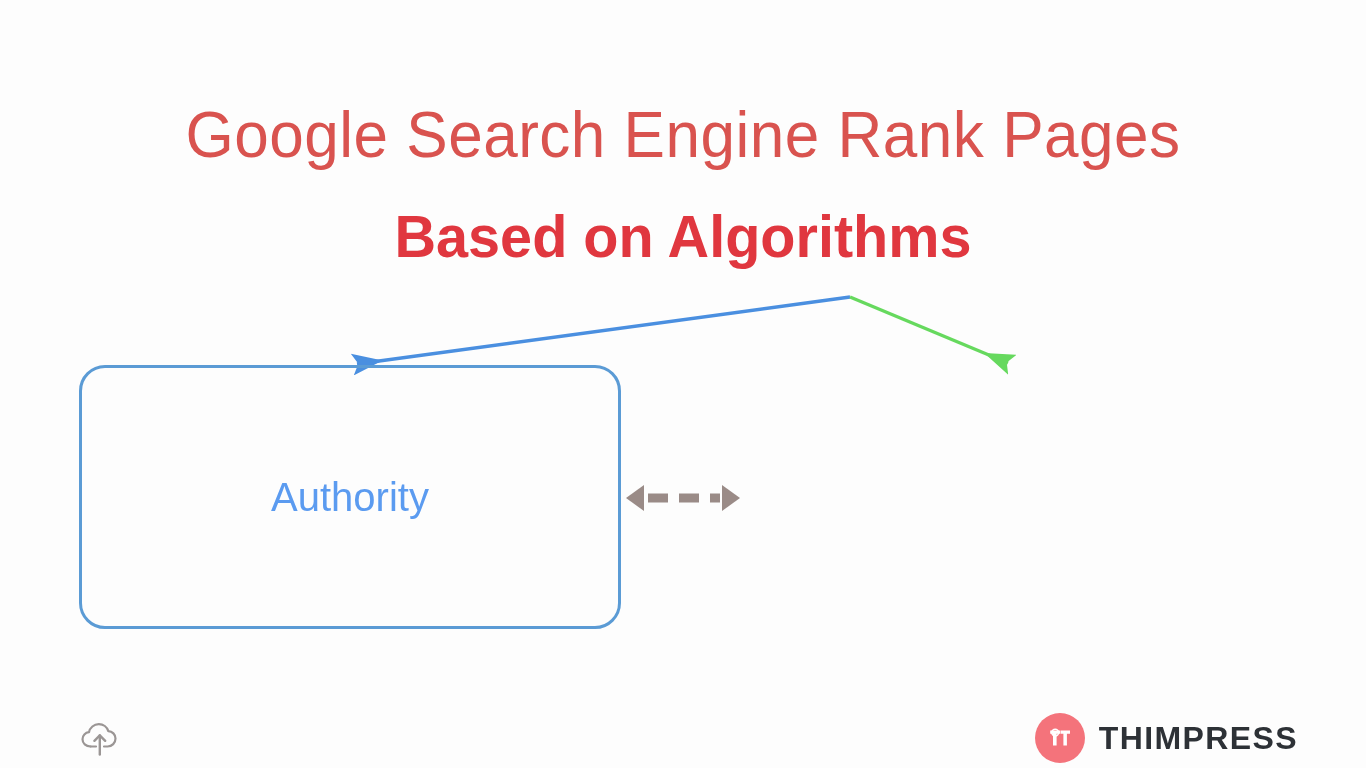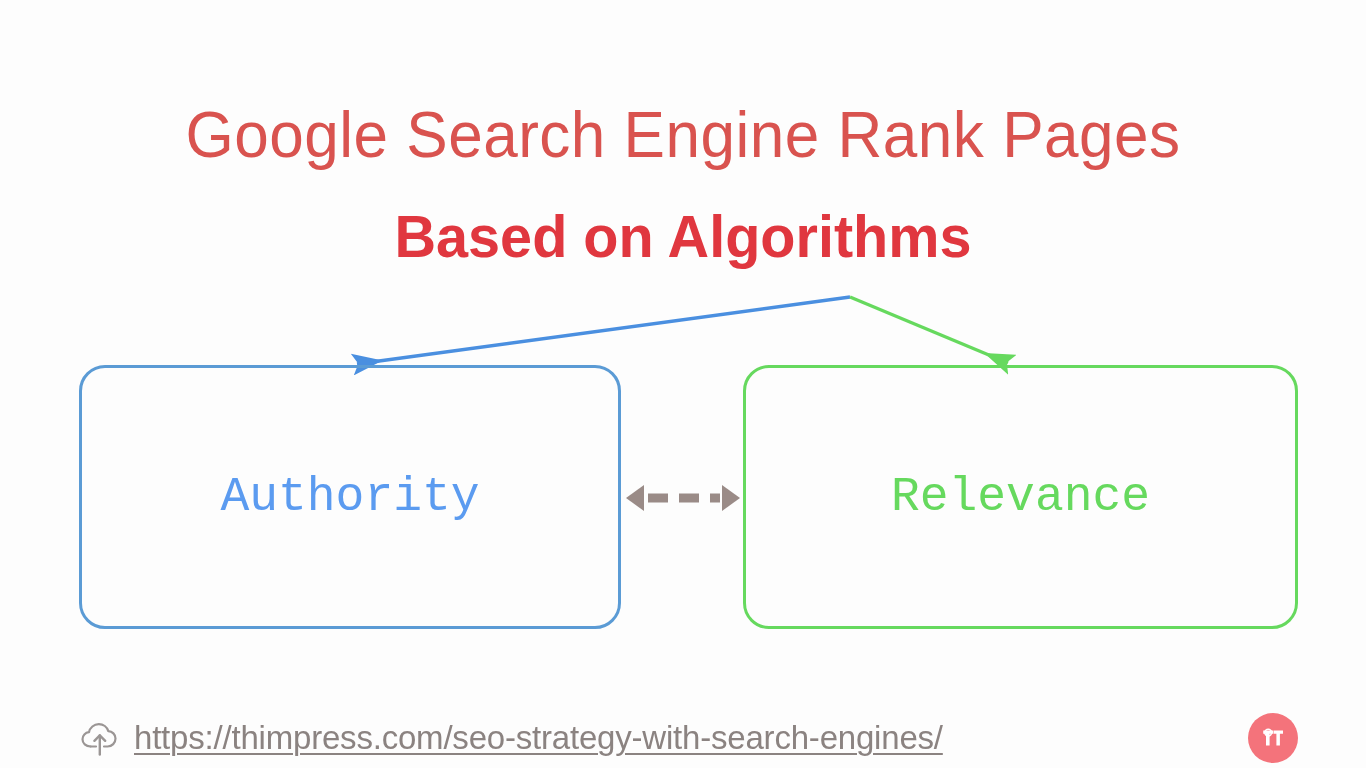--- a/index.html
+++ b/index.html
@@ -89,22 +89,22 @@
     border-color: #5b9bd5;
   }
   #box-relevance {
     left: 743px;
     top: 330px;
     width: 555px;
     height: 264px;
     border-color: #66d95e;
   }
   .concept-label {
-    font-family: Liberation Mono, monospace;
-    font-size: 48px;
+    font-family: Liberation Sans, sans-serif;
+    font-size: 40px;
     font-weight: 400;
     line-height: 1;
     letter-spacing: 0px;
     white-space: nowrap;
     user-select: none;
   }
   #label-authority { color: #5b9bf0; }
   #label-relevance { color: #66d95e; }
 
   
@@ -203,23 +203,20 @@
 
     <path d="M 850 262 L 357 329" fill="none" stroke="#4a8fe0" stroke-width="3.4" stroke-linecap="butt" marker-end="url(#head-blue)"></path>
 
     <path d="M 850 262 L 1008 328" fill="none" stroke="#66d95e" stroke-width="3.4" stroke-linecap="butt" marker-end="url(#head-green)"></path>
   </svg>
 
   <div class="concept-box" id="box-authority">
     <span class="concept-label" id="label-authority">Authority</span>
   </div>
 
-  <div class="concept-box" id="box-relevance">
-    <span class="concept-label" id="label-relevance">Relevance</span>
-  </div>
 
   <svg id="bidir-arrow" viewBox="0 0 126 52">
 
     <path d="M6,26 L24,13 L24,21 L24,31 L24,39 Z" fill="#9a8b87"></path>
 
     <path d="M120,26 L102,13 L102,21 L102,31 L102,39 Z" fill="#9a8b87"></path>
 
     <line x1="28" y1="26" x2="100" y2="26" stroke="#9a8b87" stroke-width="9" stroke-linecap="butt" stroke-dasharray="20 11"></line>
   </svg>
 
@@ -228,30 +225,30 @@
     <div id="source-link">
       <svg id="cloud-upload-icon" viewBox="0 0 40 38">
         <path d="M10.5,27.5 C5.8,27.5 2.5,24.3 2.5,20.3 C2.5,16.6 5.3,13.6 9.0,13.2
                  C9.9,8.6 13.9,5.2 18.8,5.2 C23.3,5.2 27.1,8.1 28.3,12.1
                  C32.3,12.3 35.5,15.5 35.5,19.5 C35.5,23.8 32.0,27.5 27.6,27.5
                  L24,27.5" fill="none" stroke="#9b9695" stroke-width="2.2" stroke-linecap="round" stroke-linejoin="round"></path>
         <path d="M10.5,27.5 L16,27.5" fill="none" stroke="#9b9695" stroke-width="2.2" stroke-linecap="round"></path>
         <path d="M19.8,35.5 L19.8,16.5" fill="none" stroke="#9b9695" stroke-width="2.4" stroke-linecap="round"></path>
         <path d="M14.4,21.8 L19.8,16.3 L25.2,21.8" fill="none" stroke="#9b9695" stroke-width="2.4" stroke-linecap="round" stroke-linejoin="round"></path>
       </svg>
-      <span id="source-url">https://thimpress.com/seo-strategy-with-search-engines/</span>
     </div>
 
     <div id="brand-logo">
       <span id="brand-mark">
         <svg width="32" height="32" viewBox="0 0 32 32">
           <path d="M6.2,8.4 L16.2,8.4 L16.2,11.8 L12.6,11.8 L12.6,23.6 L9.0,23.6
                    L9.0,11.8 L6.2,11.8 Z" fill="#ffffff"></path>
           <path d="M16.6,8.4 L26.0,8.4 L26.0,11.8 L22.9,11.8 L22.9,23.6
                    L19.4,23.6 L19.4,11.8 L16.6,11.8 Z" fill="#ffffff"></path>
           <circle cx="11.2" cy="10.6" r="3.4" fill="none" stroke="#ffffff" stroke-width="1.6"></circle>
         </svg>
       </span>
+      <span id="brand-name">THIMPRESS</span>
     </div>
 
   </div>
 
 </div>
 
 </body></html>

